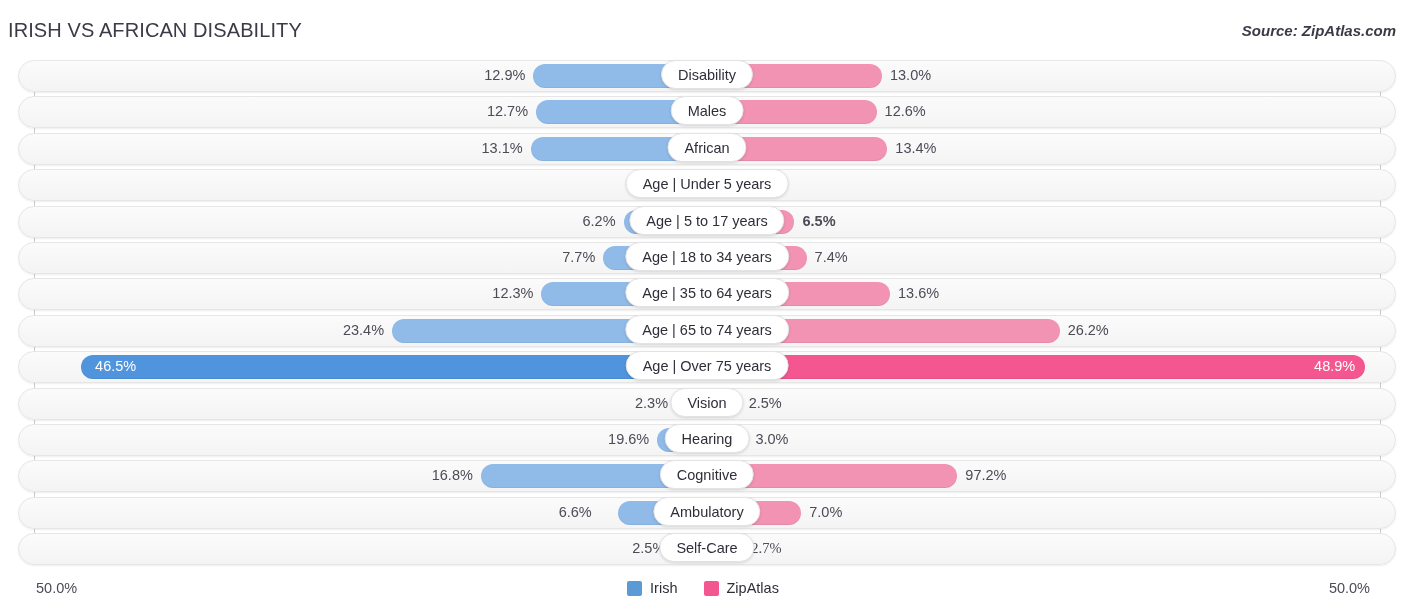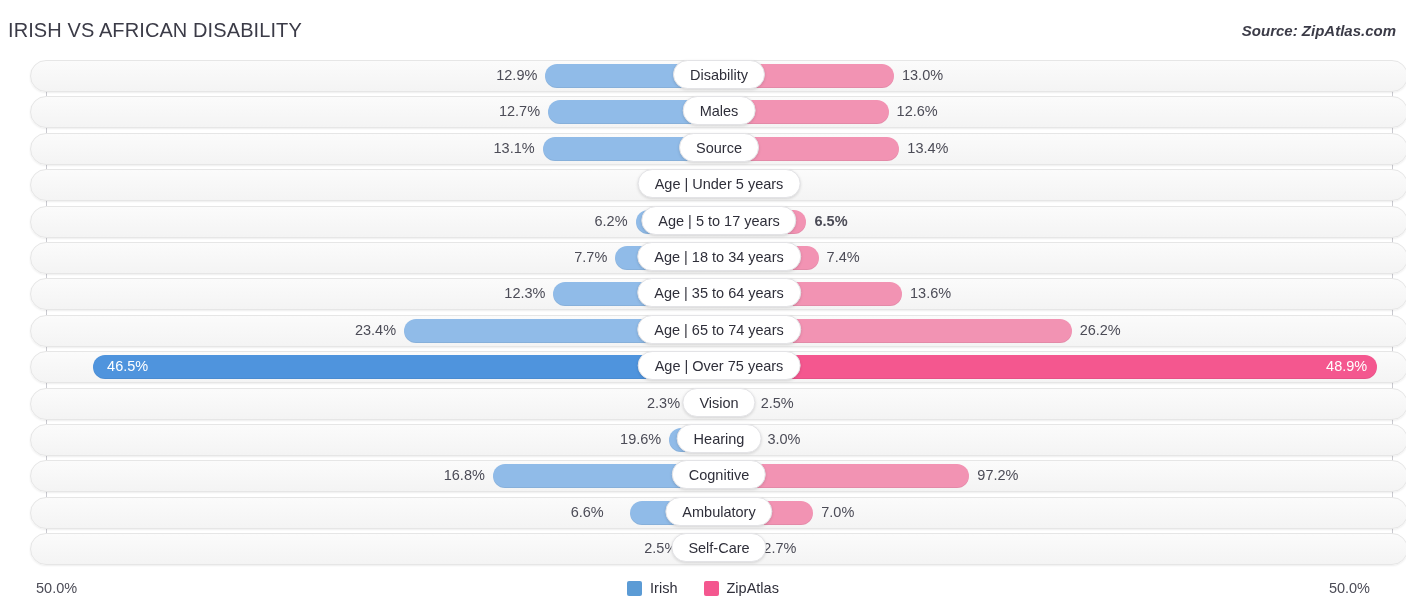--- a/index.html
+++ b/index.html
@@ -21,21 +21,21 @@
     white-space:nowrap;
   }
   .source {
     position:absolute; right:10px; top:22px;
     font-size:15px; font-style:italic; font-weight:bold;
     color:#3b3b47; white-space:nowrap;
   }
 
   
   .plot {
-    position:absolute; left:16px; top:58px; width:1220px; height:512px;
+    position:absolute; left:4px; top:58px; width:1220px; height:512px;
   }
   .gridline {
     position:absolute; top:4px; bottom:8px; width:1px;
     background:#c9c9cf;
   }
   .gridline.left  { left:30px; }
   .gridline.right { left:1376px; }
 
   .rows { position:absolute; left:0; top:0; width:1406px; }
 
@@ -140,21 +140,21 @@
           <div class="pill">Males</div>
         </div>
         <div class="row">
           <div class="track"></div>
           <div class="bars">
             <div class="bar left" style="width: 176.326px;"></div>
             <div class="bar right" style="width: 180.364px;"></div>
             <div class="val left" style="right: auto; left: 448.674px; width: 70px; text-align: right;">13.1%</div>
             <div class="val right" style="left: 891.364px;">13.4%</div>
           </div>
-          <div class="pill">Source</div>
+          <div class="pill">African</div>
         </div>
         <div class="row">
           <div class="track"></div>
           <div class="bars">
             <div class="bar left" style="width: 22.882px;"></div>
             <div class="bar right" style="width: 18.844px;"></div>
             <div class="val left" style="right: auto; left: 602.118px; width: 70px; text-align: right;">1.7%</div>
             <div class="val right" style="left: 729.844px;">1.4%</div>
           </div>
           <div class="pill">Age | Under 5 years</div>
@@ -248,21 +248,21 @@
             <div class="val right" style="left: 805.22px;">7.0%</div>
           </div>
           <div class="pill">Ambulatory</div>
         </div>
         <div class="row">
           <div class="track"></div>
           <div class="bars">
             <div class="bar left" style="width: 33.65px;"></div>
             <div class="bar right" style="width: 36.342px;"></div>
             <div class="val left" style="right: auto; left: 591.35px; width: 70px; text-align: right;">2.5%</div>
-            <div class="val right" style="left: 747.342px;">2.7%</div>
+            <div class="val right" style="left: 747.342px; font-family: Liberation Serif, serif;">2.7%</div>
           </div>
           <div class="pill">Self-Care</div>
         </div>
       </div>
   </div>
 
   <div class="footer">
     <div class="axis-label l">50.0%</div>
     <div class="axis-label r">50.0%</div>
     <div class="legend" id="legend">

